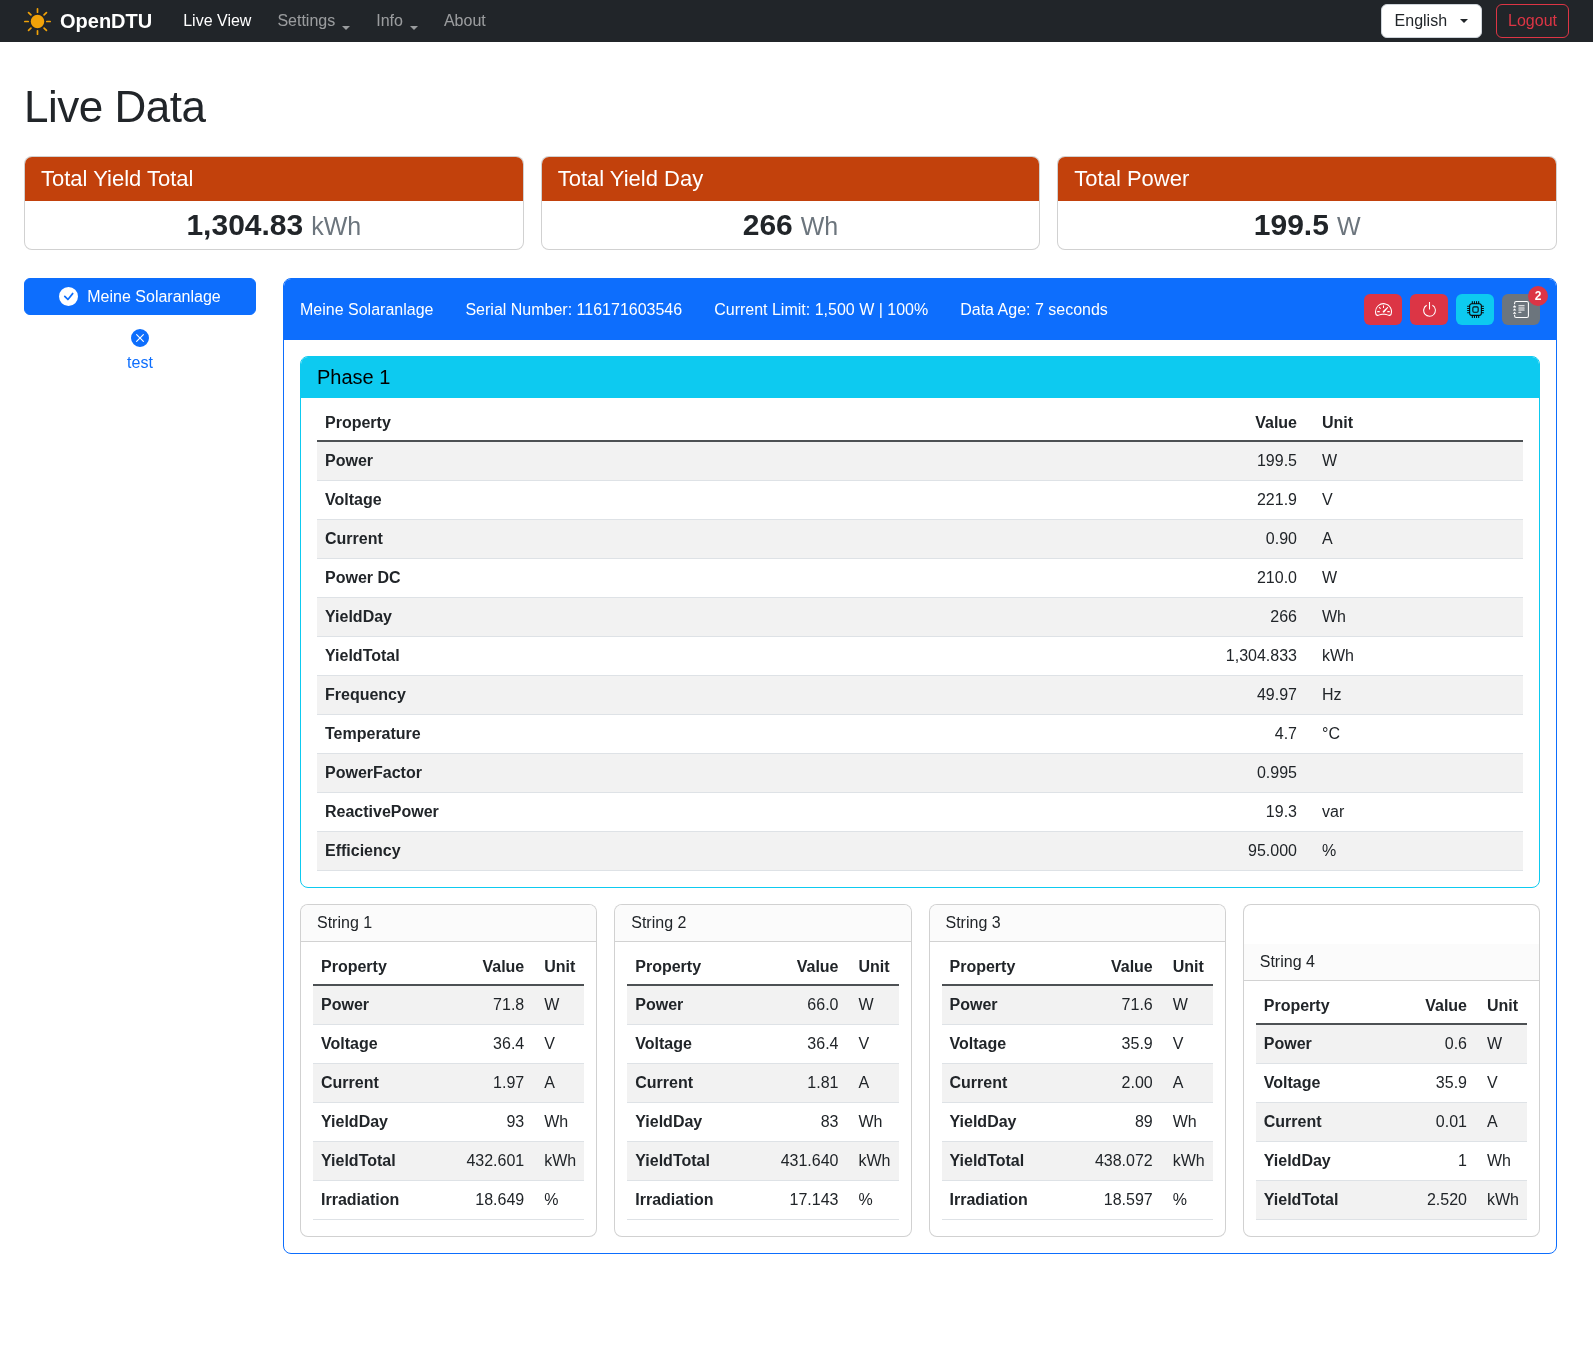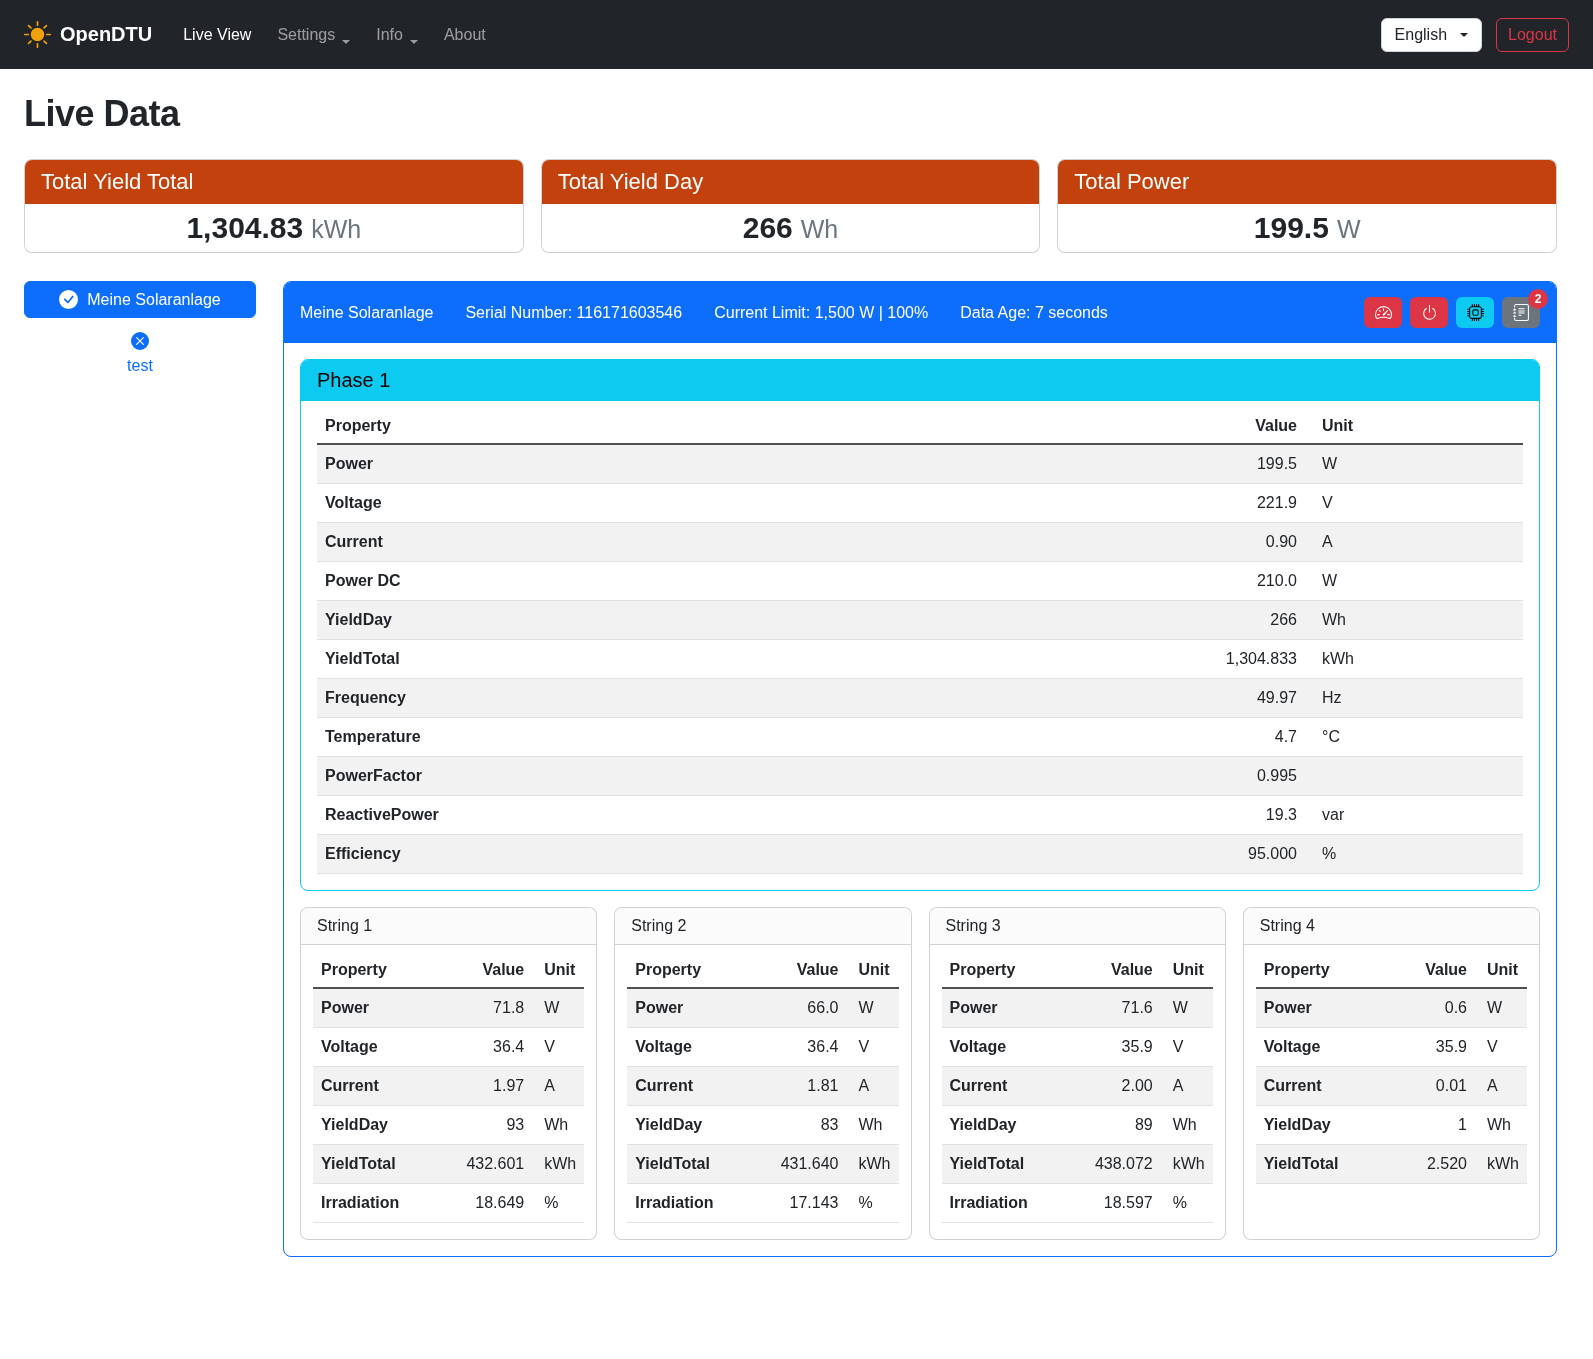--- a/index.html
+++ b/index.html
@@ -7,21 +7,21 @@
   body {
     font-family: "Liberation Sans", sans-serif;
     color: #212529;
     font-size: 16px;
     min-width: 1400px;
   }
   button { font-family: inherit; }
 
   
   .navbar {
-    background:#212529; height:69px;
+    background:#212529; height:42px;
     display:flex; align-items:center; justify-content:space-between;
     padding:0 24px;
   }
   .nav-left { display:flex; align-items:center; }
   .brand {
     display:flex; align-items:center; gap:9px;
     color:#fff; font-size:20px; font-weight:700;
     margin-right:18px; cursor:pointer; text-decoration:none;
   }
   .nav-link {
@@ -43,21 +43,21 @@
     padding:7px 34px 7px 13px; font-size:16px; cursor:pointer;
   }
   .lang-select .caret { position:absolute; right:13px; top:50%; transform:translateY(-50%); }
   .logout-btn {
     background:transparent; border:1px solid #dc3545; color:#dc3545;
     border-radius:6px; padding:7px 11px; font-size:16px; cursor:pointer;
   }
 
   
   .page { padding:16px 36px 28px 24px; }
-  .page-title { font-size:36px; font-weight:700; margin:8px 0 24px; letter-spacing:-0.5px; }
+  .page-title { font-size:44px; font-weight:400; margin:24px 0 24px; letter-spacing:-0.5px; }
 
   
   .cards-row { display:grid; grid-template-columns:repeat(3,1fr); gap:17px; }
   .scard { border:1px solid rgba(0,0,0,.18); border-radius:8px; overflow:hidden; background:#fff; }
   .scard-header { background:#c2410c; color:#fff; padding:9px 16px; font-size:22px; }
   .scard-body { padding:7px 16px; text-align:center; }
   .scard-value { font-size:30px; font-weight:700; color:#212529; }
   .scard-unit { font-size:25px; color:#6c757d; margin-left:8px; }
 
   
@@ -111,21 +111,21 @@
   .data-table .val { text-align:right; }
   .phase-table .val { width:120px; }
   .phase-table .unit { width:218px; padding-left:17px; }
   .string-table .val { width:78px; }
   .string-table .unit { width:52px; padding-left:12px; }
 
   
   .strings-row { display:grid; grid-template-columns:repeat(4,1fr); gap:17px; margin-top:16px; }
   .string-card {
     border:1px solid rgba(0,0,0,.18); border-radius:8px; overflow:hidden;
-    display:flex; flex-direction:column; background:#fff;
+    display:flex; flex-direction:column; background:#fff;justify-content:flex-end;
   }
   .string-header { background:#fbfbfb; border-bottom:1px solid rgba(0,0,0,.16); padding:9px 16px; font-size:16px; }
   .string-body { padding:8px 12px 16px; }
 </style>
 </head>
 <body>
 
 <nav class="navbar">
   <div class="nav-left">
     <a class="brand">

